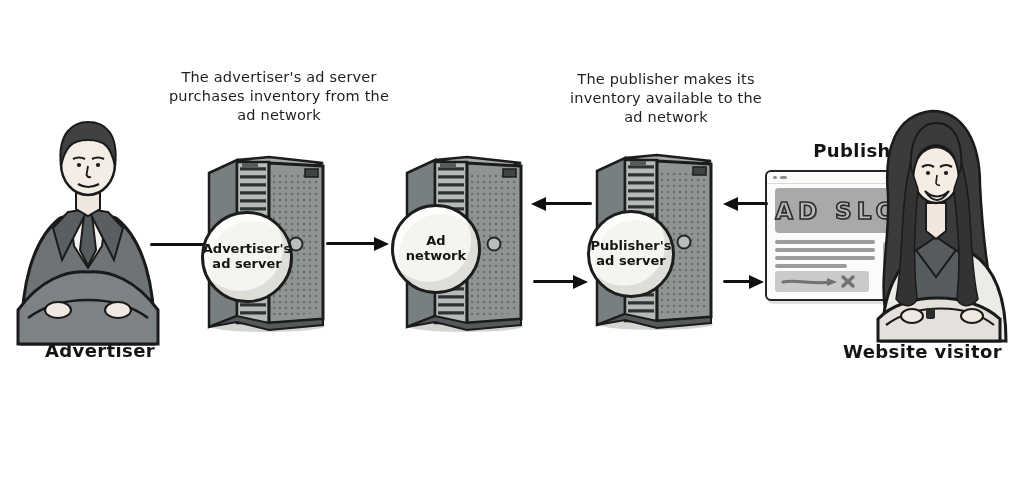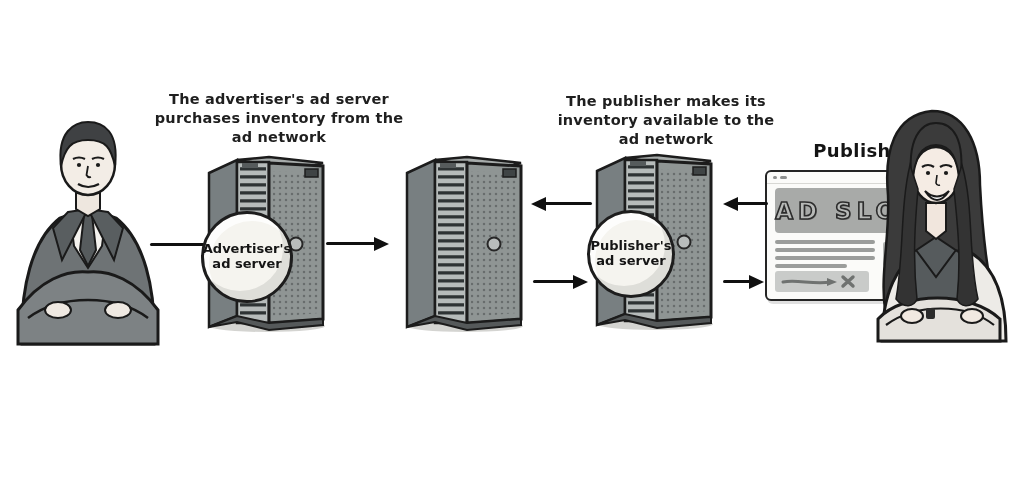--- a/index.html
+++ b/index.html
@@ -2,21 +2,21 @@
 <html><head>
 <meta charset="utf-8">
 <style>
   html,body{margin:0;padding:0;background:#ffffff;}
   #stage{
     position:relative;width:1024px;height:485px;background:#ffffff;overflow:hidden;
     font-family:"DejaVu Sans","Liberation Sans",sans-serif;color:#1c1c1c;
   }
   .caption{
     position:absolute;text-align:center;font-size:14.5px;line-height:1.32;
-    font-weight:700;color:#1f1f1f;white-space:pre-line;letter-spacing:.2px;margin-top:22px;
+    font-weight:400;color:#1f1f1f;white-space:pre-line;letter-spacing:.2px;
   }
   .actor-label{
     position:absolute;text-align:center;font-size:18px;font-weight:700;color:#141414;
     letter-spacing:.4px;
   }
   .tower{position:absolute;width:128px;height:184px;}
   .server-circle{
     position:absolute;border-radius:50%;background:#f5f4ef;
     border:3px solid #1d1d1d;display:flex;align-items:center;justify-content:center;
     text-align:center;font-size:13px;font-weight:700;line-height:1.15;color:#151515;
@@ -80,20 +80,21 @@
       <ellipse cx="80" cy="52" rx="27" ry="31" fill="#f3ede6" stroke="#1a1a1a" stroke-width="2.5"></ellipse>
       <path d="M53,54 C49,20 66,10 80,10 C96,10 111,20 107,54 C103,36 98,28 80,28 C63,28 57,36 53,54 Z" fill="#3f4143" stroke="#1a1a1a" stroke-width="2"></path>
       <path d="M65,47 Q71,44 77,47" stroke="#1a1a1a" stroke-width="2.2" fill="none"></path>
       <path d="M84,47 Q90,44 96,47" stroke="#1a1a1a" stroke-width="2.2" fill="none"></path>
       <circle cx="71" cy="53" r="2.1" fill="#1a1a1a"></circle>
       <circle cx="90" cy="53" r="2.1" fill="#1a1a1a"></circle>
       <path d="M80,54 L78.5,63 Q80,66 83,65" stroke="#1a1a1a" stroke-width="1.8" fill="none"></path>
       <path d="M70,72 Q80,78 91,72" stroke="#1a1a1a" stroke-width="2.2" fill="none"></path>
     </svg>
   </div>
+  <div class="actor-label" style="left:25px;top:340px;width:150px;">Advertiser</div>
 
   <div class="line" style="left:150px;top:243px;width:55px;"></div>
 
   <div class="tower" style="left:205px;top:149px;">
   <svg viewBox="0 0 128 184" width="128" height="184">
     <defs>
       <pattern id="dotp" width="6" height="6" patternUnits="userSpaceOnUse">
         <circle cx="3" cy="3" r="1.25" fill="#474c4d"></circle>
       </pattern>
       <pattern id="slatp" width="34" height="8" patternUnits="userSpaceOnUse">
@@ -134,20 +135,22 @@
     <rect x="32" y="13" width="32" height="161" fill="#b6bbba" stroke="#1c1c1c" stroke-width="2.5"></rect>
     <rect x="35" y="18" width="26" height="151" fill="url(#slatp)"></rect>
     <polygon points="64,14 118,17 118,170 64,174" fill="#8f9594" stroke="#1c1c1c" stroke-width="3"></polygon>
     <polygon points="68,22 114,24 114,164 68,168" fill="url(#dotp)" opacity="0.55"></polygon>
     <circle cx="91" cy="95" r="6.5" fill="#b9bdbc" stroke="#272727" stroke-width="2"></circle>
     <rect x="100" y="20" width="13" height="8" fill="#3f4445" stroke="#1c1c1c" stroke-width="1.5"></rect>
     <rect x="37" y="14" width="16" height="5" fill="#565b5c"></rect>
     <polygon points="4,178 32,167 64,174 118,170 118,176 64,181 32,173" fill="#55595a" stroke="#1c1c1c" stroke-width="2"></polygon>
   </svg>
 </div>
+  <div class="server-circle" style="left:391px;top:204px;width:84px;height:84px;">Ad
+network</div>
 
   <div class="line arr-l" style="left:544px;top:202px;width:48px;"></div>
   <div class="line arr-r" style="left:533px;top:280px;width:42px;"></div>
 
   <div class="tower" style="left:593px;top:147px;">
   <svg viewBox="0 0 128 184" width="128" height="184">
     <defs>
       <pattern id="dotp" width="6" height="6" patternUnits="userSpaceOnUse">
         <circle cx="3" cy="3" r="1.25" fill="#474c4d"></circle>
       </pattern>
@@ -212,14 +215,15 @@
       <path d="M58,62 C48,104 52,152 44,196 C52,206 62,204 65,196 C60,150 64,110 66,86 Z" fill="#333333" stroke="#1a1a1a" stroke-width="1.5"></path>
       <path d="M110,62 C122,104 116,152 126,196 C118,206 108,204 105,196 C110,150 104,110 102,86 Z" fill="#333333" stroke="#1a1a1a" stroke-width="1.5"></path>
       <path d="M70,64 Q76,60 82,64" stroke="#1a1a1a" stroke-width="2.2" fill="none"></path>
       <path d="M88,64 Q94,60 100,64" stroke="#1a1a1a" stroke-width="2.2" fill="none"></path>
       <circle cx="76" cy="70" r="2.1" fill="#1a1a1a"></circle>
       <circle cx="94" cy="70" r="2.1" fill="#1a1a1a"></circle>
       <path d="M85,72 L84,80 Q85,83 88,82" stroke="#1a1a1a" stroke-width="1.6" fill="none"></path>
       <path d="M73,88 Q85,99 97,88 Q85,106 73,88 Z" fill="#ffffff" stroke="#1a1a1a" stroke-width="2"></path>
     </svg>
   </div>
+  <div class="actor-label" style="left:835px;top:341px;width:175px;">Website visitor</div>
 
 </div>
 
 </body></html>

